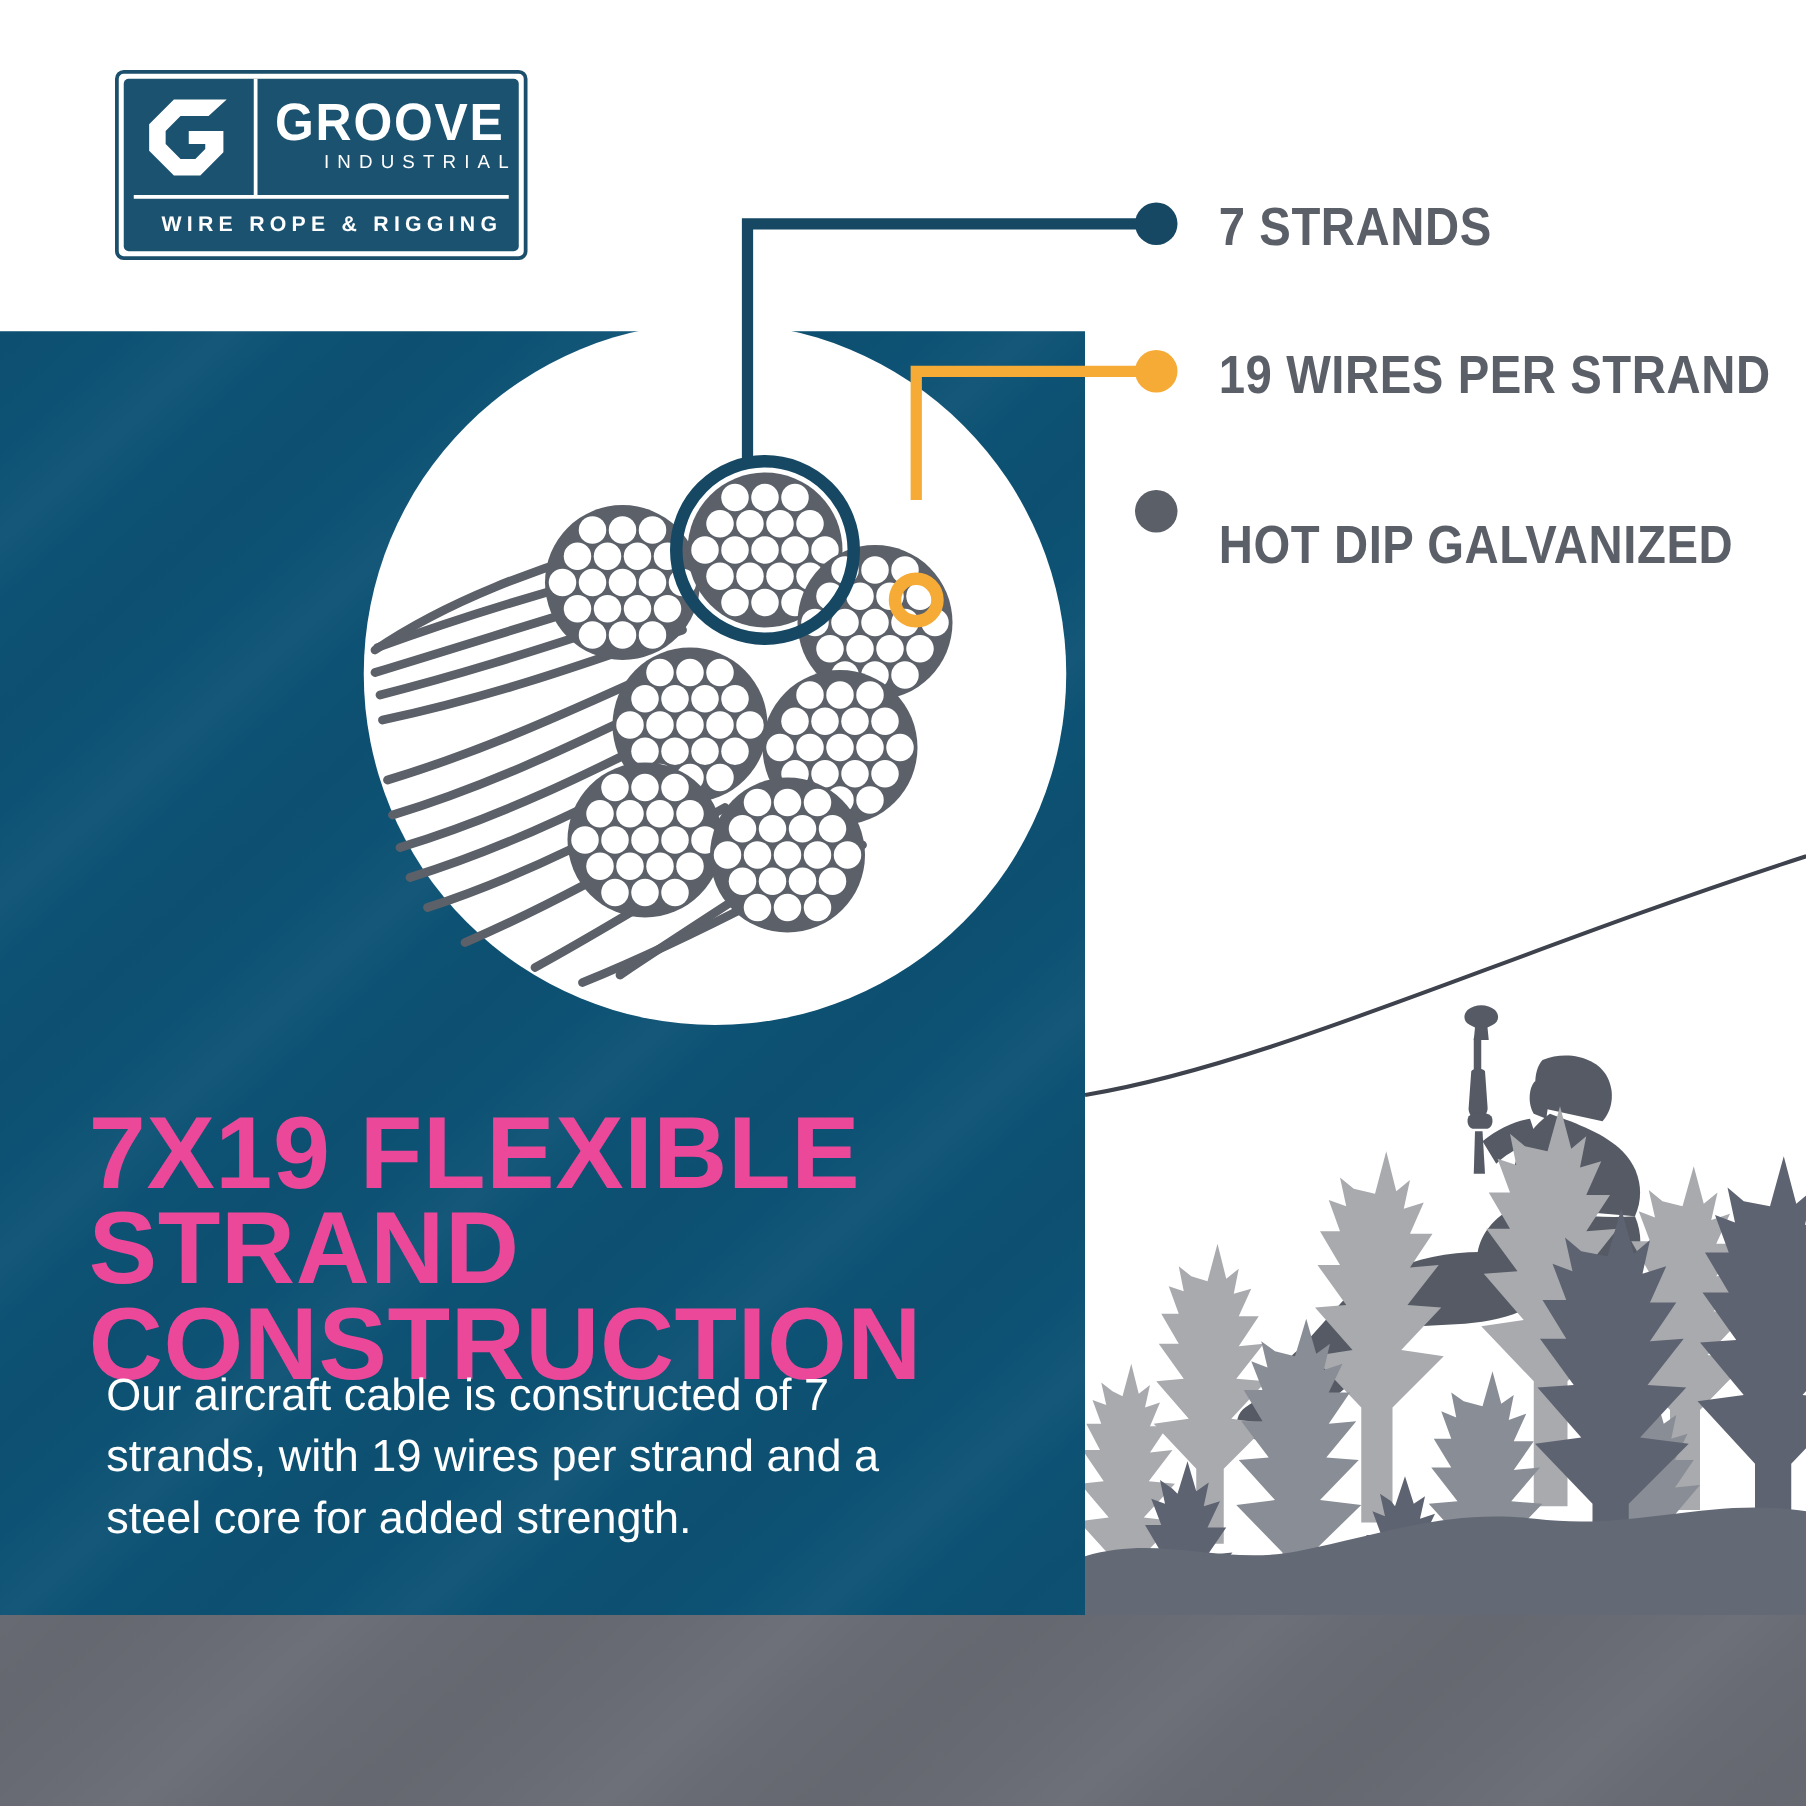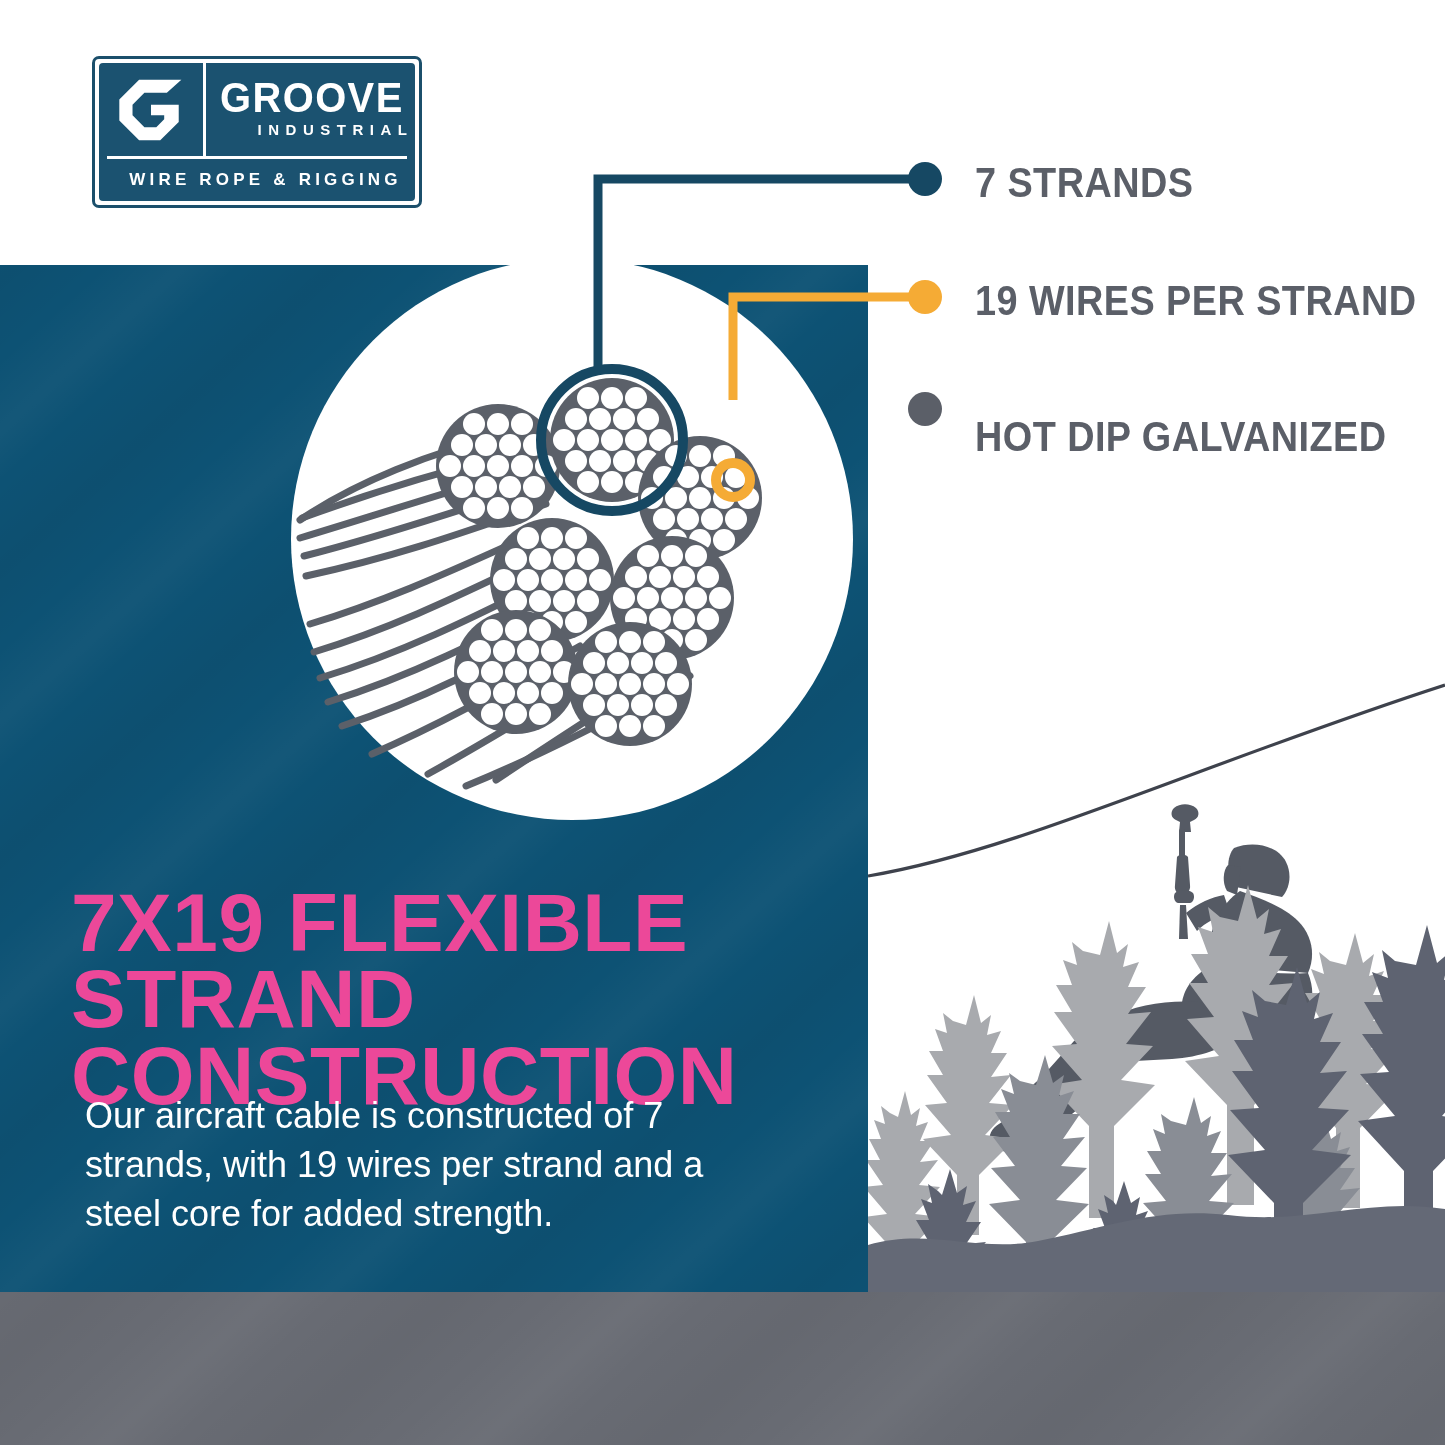--- a/index.html
+++ b/index.html
@@ -35,21 +35,21 @@
     flex:1 1 auto;display:flex;flex-direction:column;justify-content:center;
     padding-left:14px;padding-right:8px;
   }
   #logo-name{
     color:#ffffff;font-weight:bold;letter-spacing:1.5px;
     font-size:42px;line-height:0.93;
     font-family:"Liberation Sans Narrow","Liberation Sans",sans-serif;
     transform:scaleX(0.95);transform-origin:left center;
   }
   #logo-sub{
-    color:#ffffff;font-weight:bold;letter-spacing:6.5px;
+    color:#ffffff;font-weight:normal;letter-spacing:6.5px;
     font-size:15px;line-height:1.5;margin-top:2px;
   }
   #logo-rule{height:3px;background:#ffffff;margin:0 8px;}
   #logo-tag{
     height:42px;display:flex;align-items:center;justify-content:center;
     color:#ffffff;font-weight:bold;letter-spacing:4.2px;font-size:17px;margin-left:17px;
   }
 
   
   #teal-panel{

